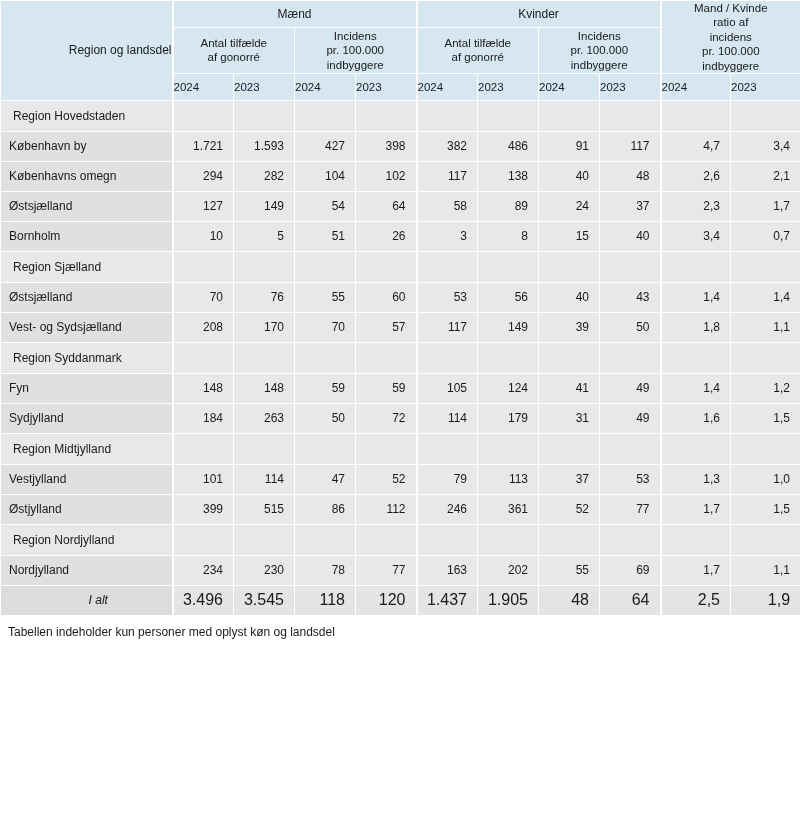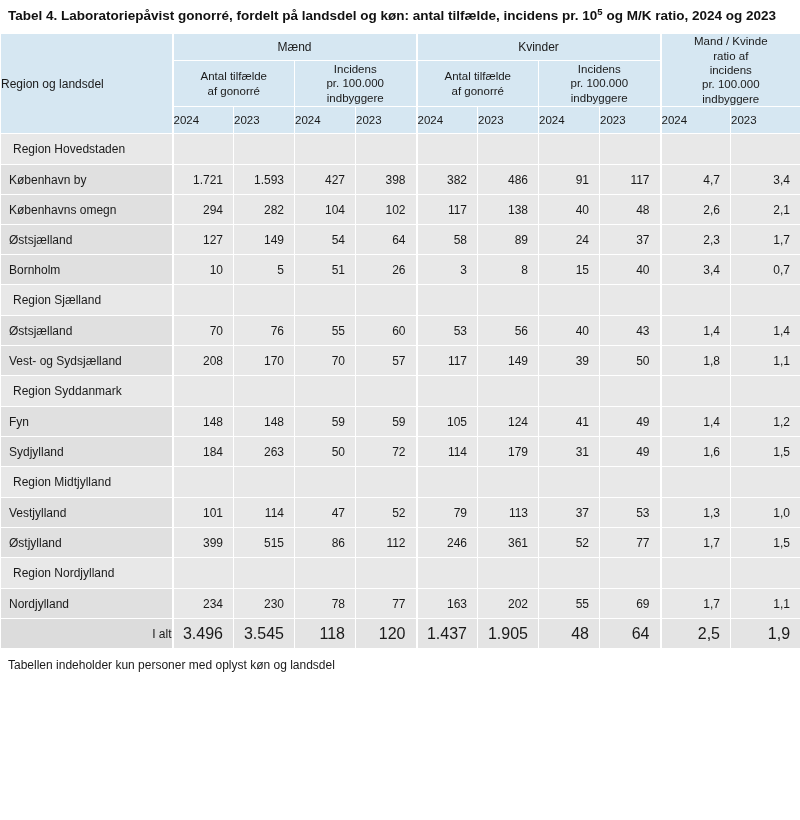--- a/index.html
+++ b/index.html
@@ -62,21 +62,21 @@
   }
   .hdr-year {
     background: #d6e7f2;
     text-align: left;
     font-size: 11.5px;
     color: #1a1a1a;
     height: 26px;
   }
   .hdr-region {
     background: #d6e7f2;
-    text-align: left;
+    text-align: right;
     padding-left: 8px;
     font-size: 12px;
     color: #1a1a1a;
   }
   .hdr-mk {
     background: #d6e7f2;
     text-align: center;
     font-size: 11.5px;
     line-height: 1.25;
     padding: 4px 4px;
@@ -107,24 +107,25 @@
     text-align: right;
     padding-right: 10px;
     font-size: 12px;
     background: #e8e8e8;
   }
   tr.total td {
     background: #dcdcdc;
     height: 29px;
   }
   tr.total td.label {
-    text-align: right;
+    text-align: center;
     padding-left: 24px;
     font-size: 12px;
     background: #dcdcdc;
+    font-style: italic;
   }
   tr.total td.num {
     text-align: right;
     padding-right: 10px;
     font-size: 16px;
     background: #e4e4e4;
   }
   .footnote {
     font-size: 12px;
     color: #1a1a1a;
@@ -132,24 +133,20 @@
   }
   .sep-left {
     border-left: 2px solid #ffffff !important;
   }
 </style>
 </head>
 <body>
 
 <div class="page">
 
-  <div class="title">
-    <span>Tabel 4. Laboratoriepåvist gonorré, fordelt på landsdel og køn: antal tilfælde, incidens pr. 10</span><sup>5</sup><span> og M/K</span>
-    <span>ratio, 2024 og 2023</span>
-  </div>
 
   <table class="tbl">
     <colgroup>
       <col style="width:172px">
       <col style="width:61px">
         <col style="width:61px">
       <col style="width:61px">
         <col style="width:61px">
       <col style="width:61px">
         <col style="width:61px">

